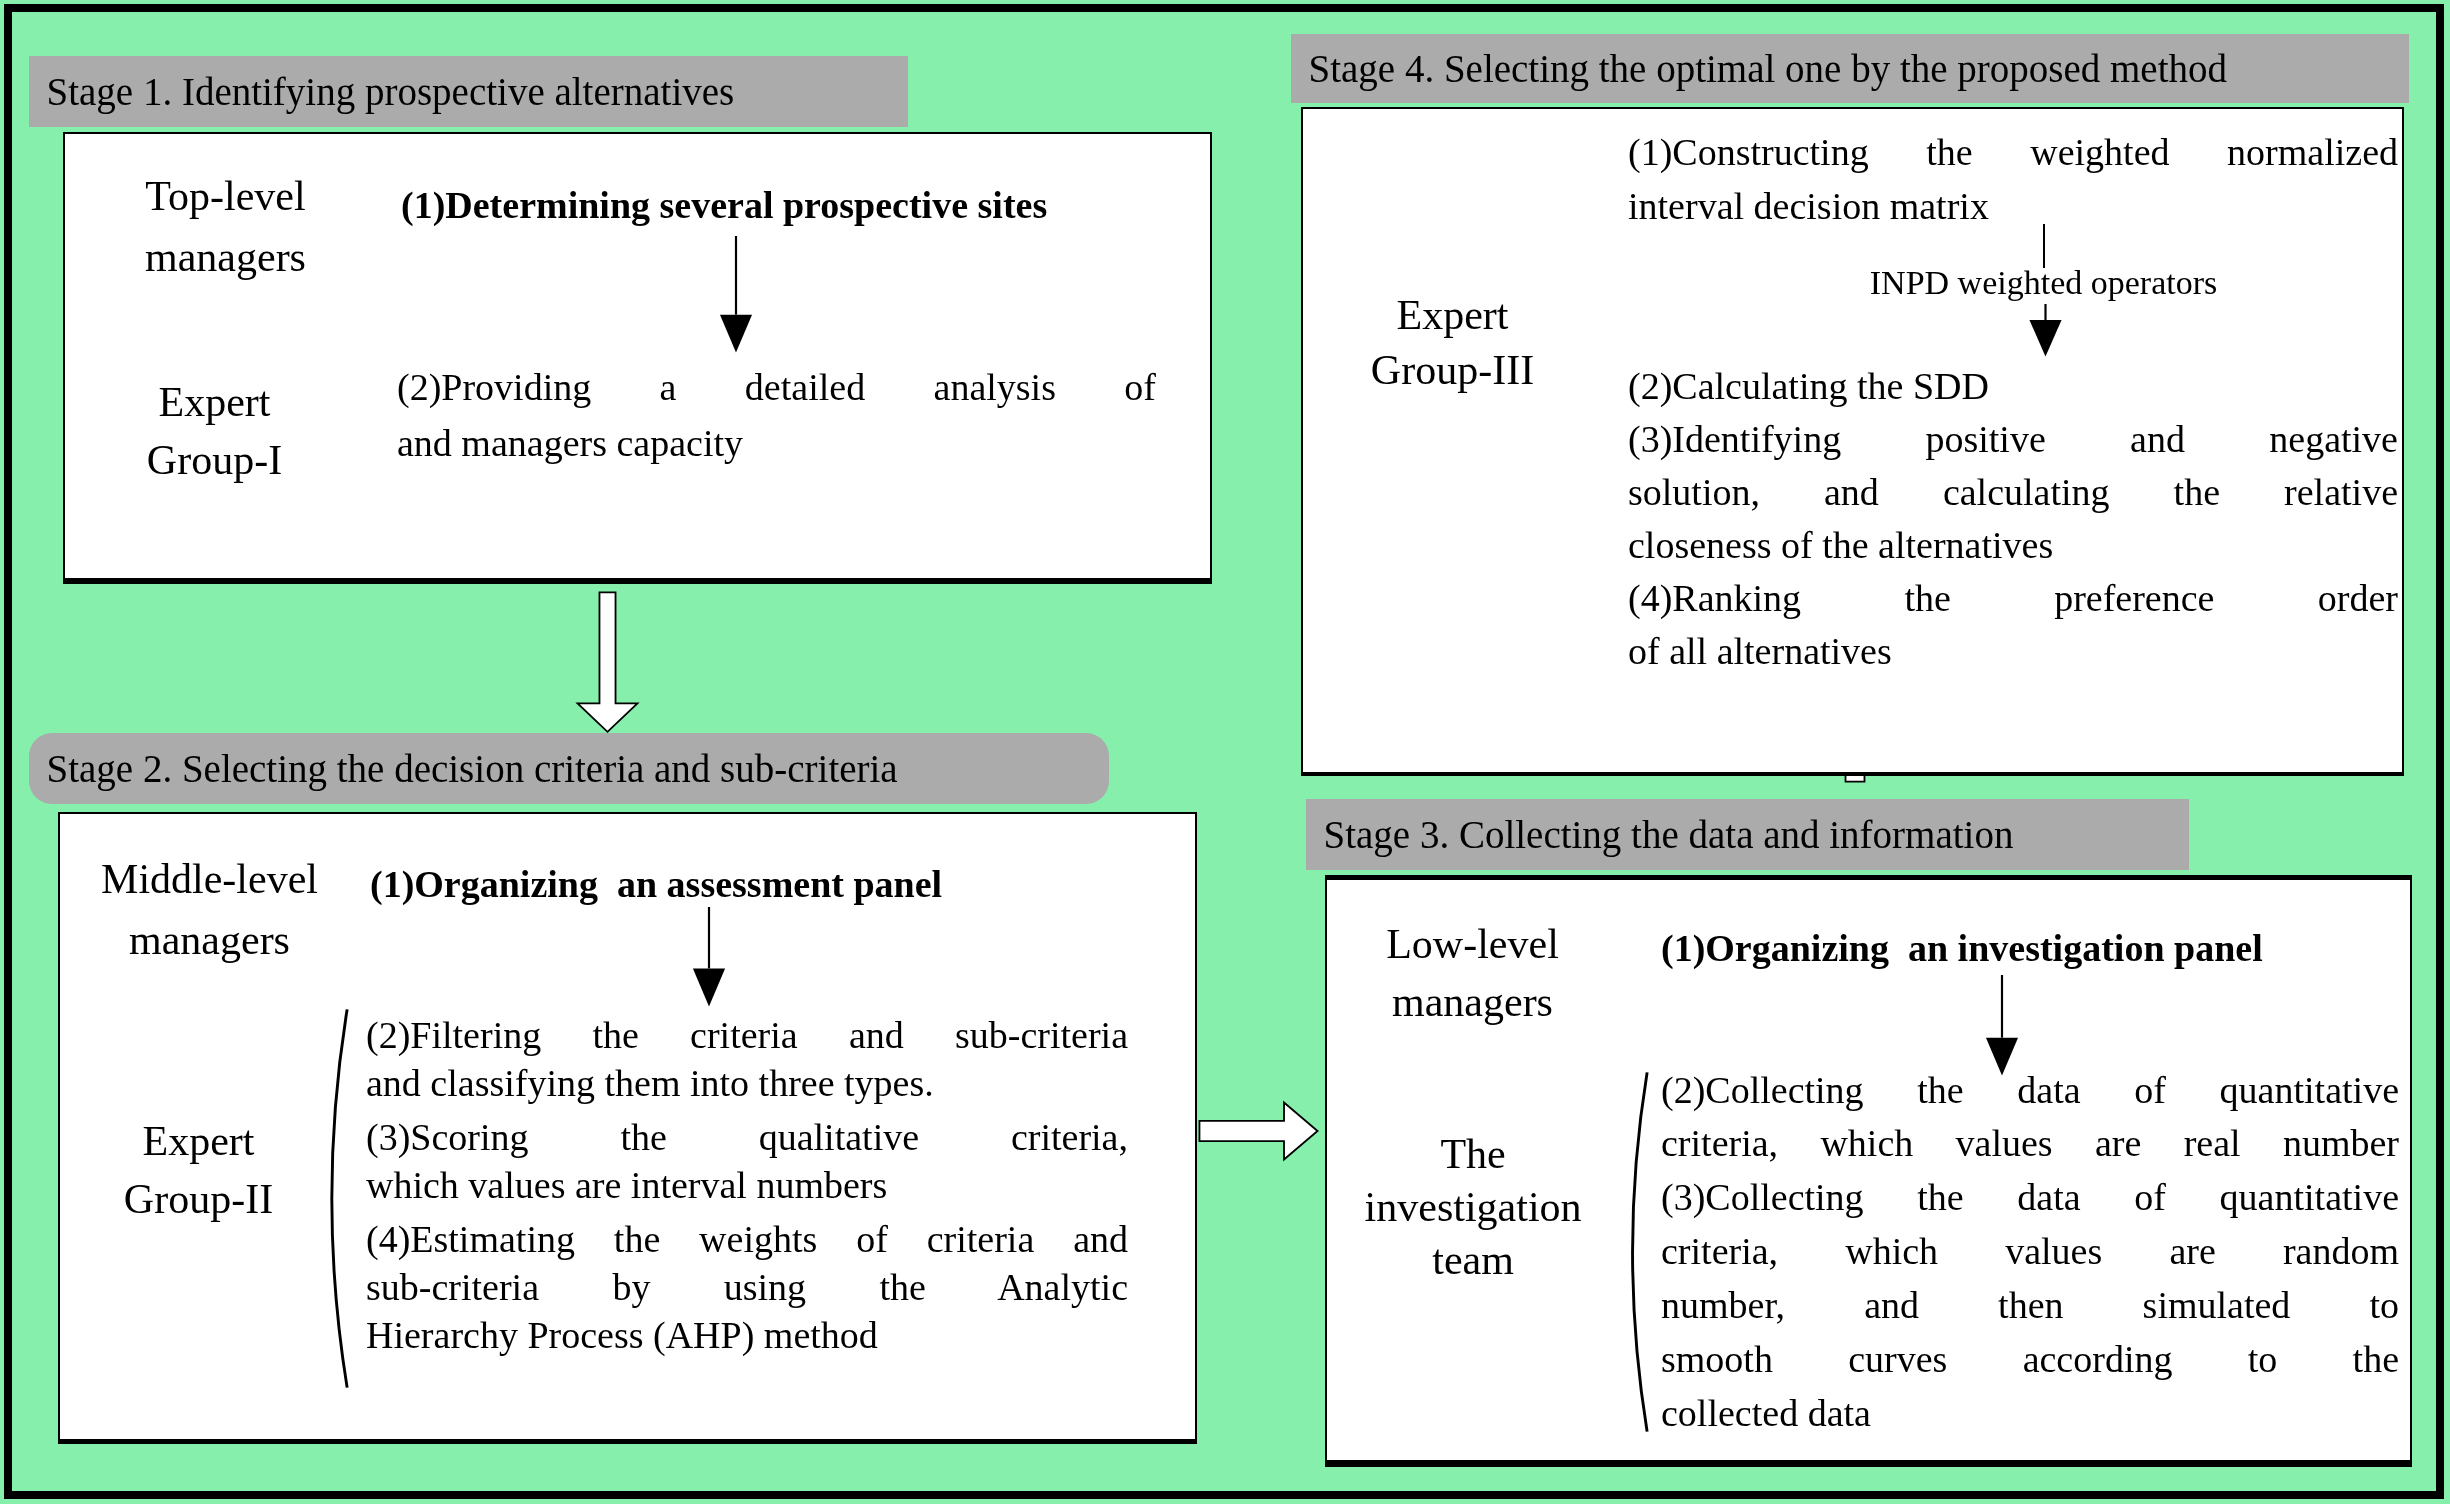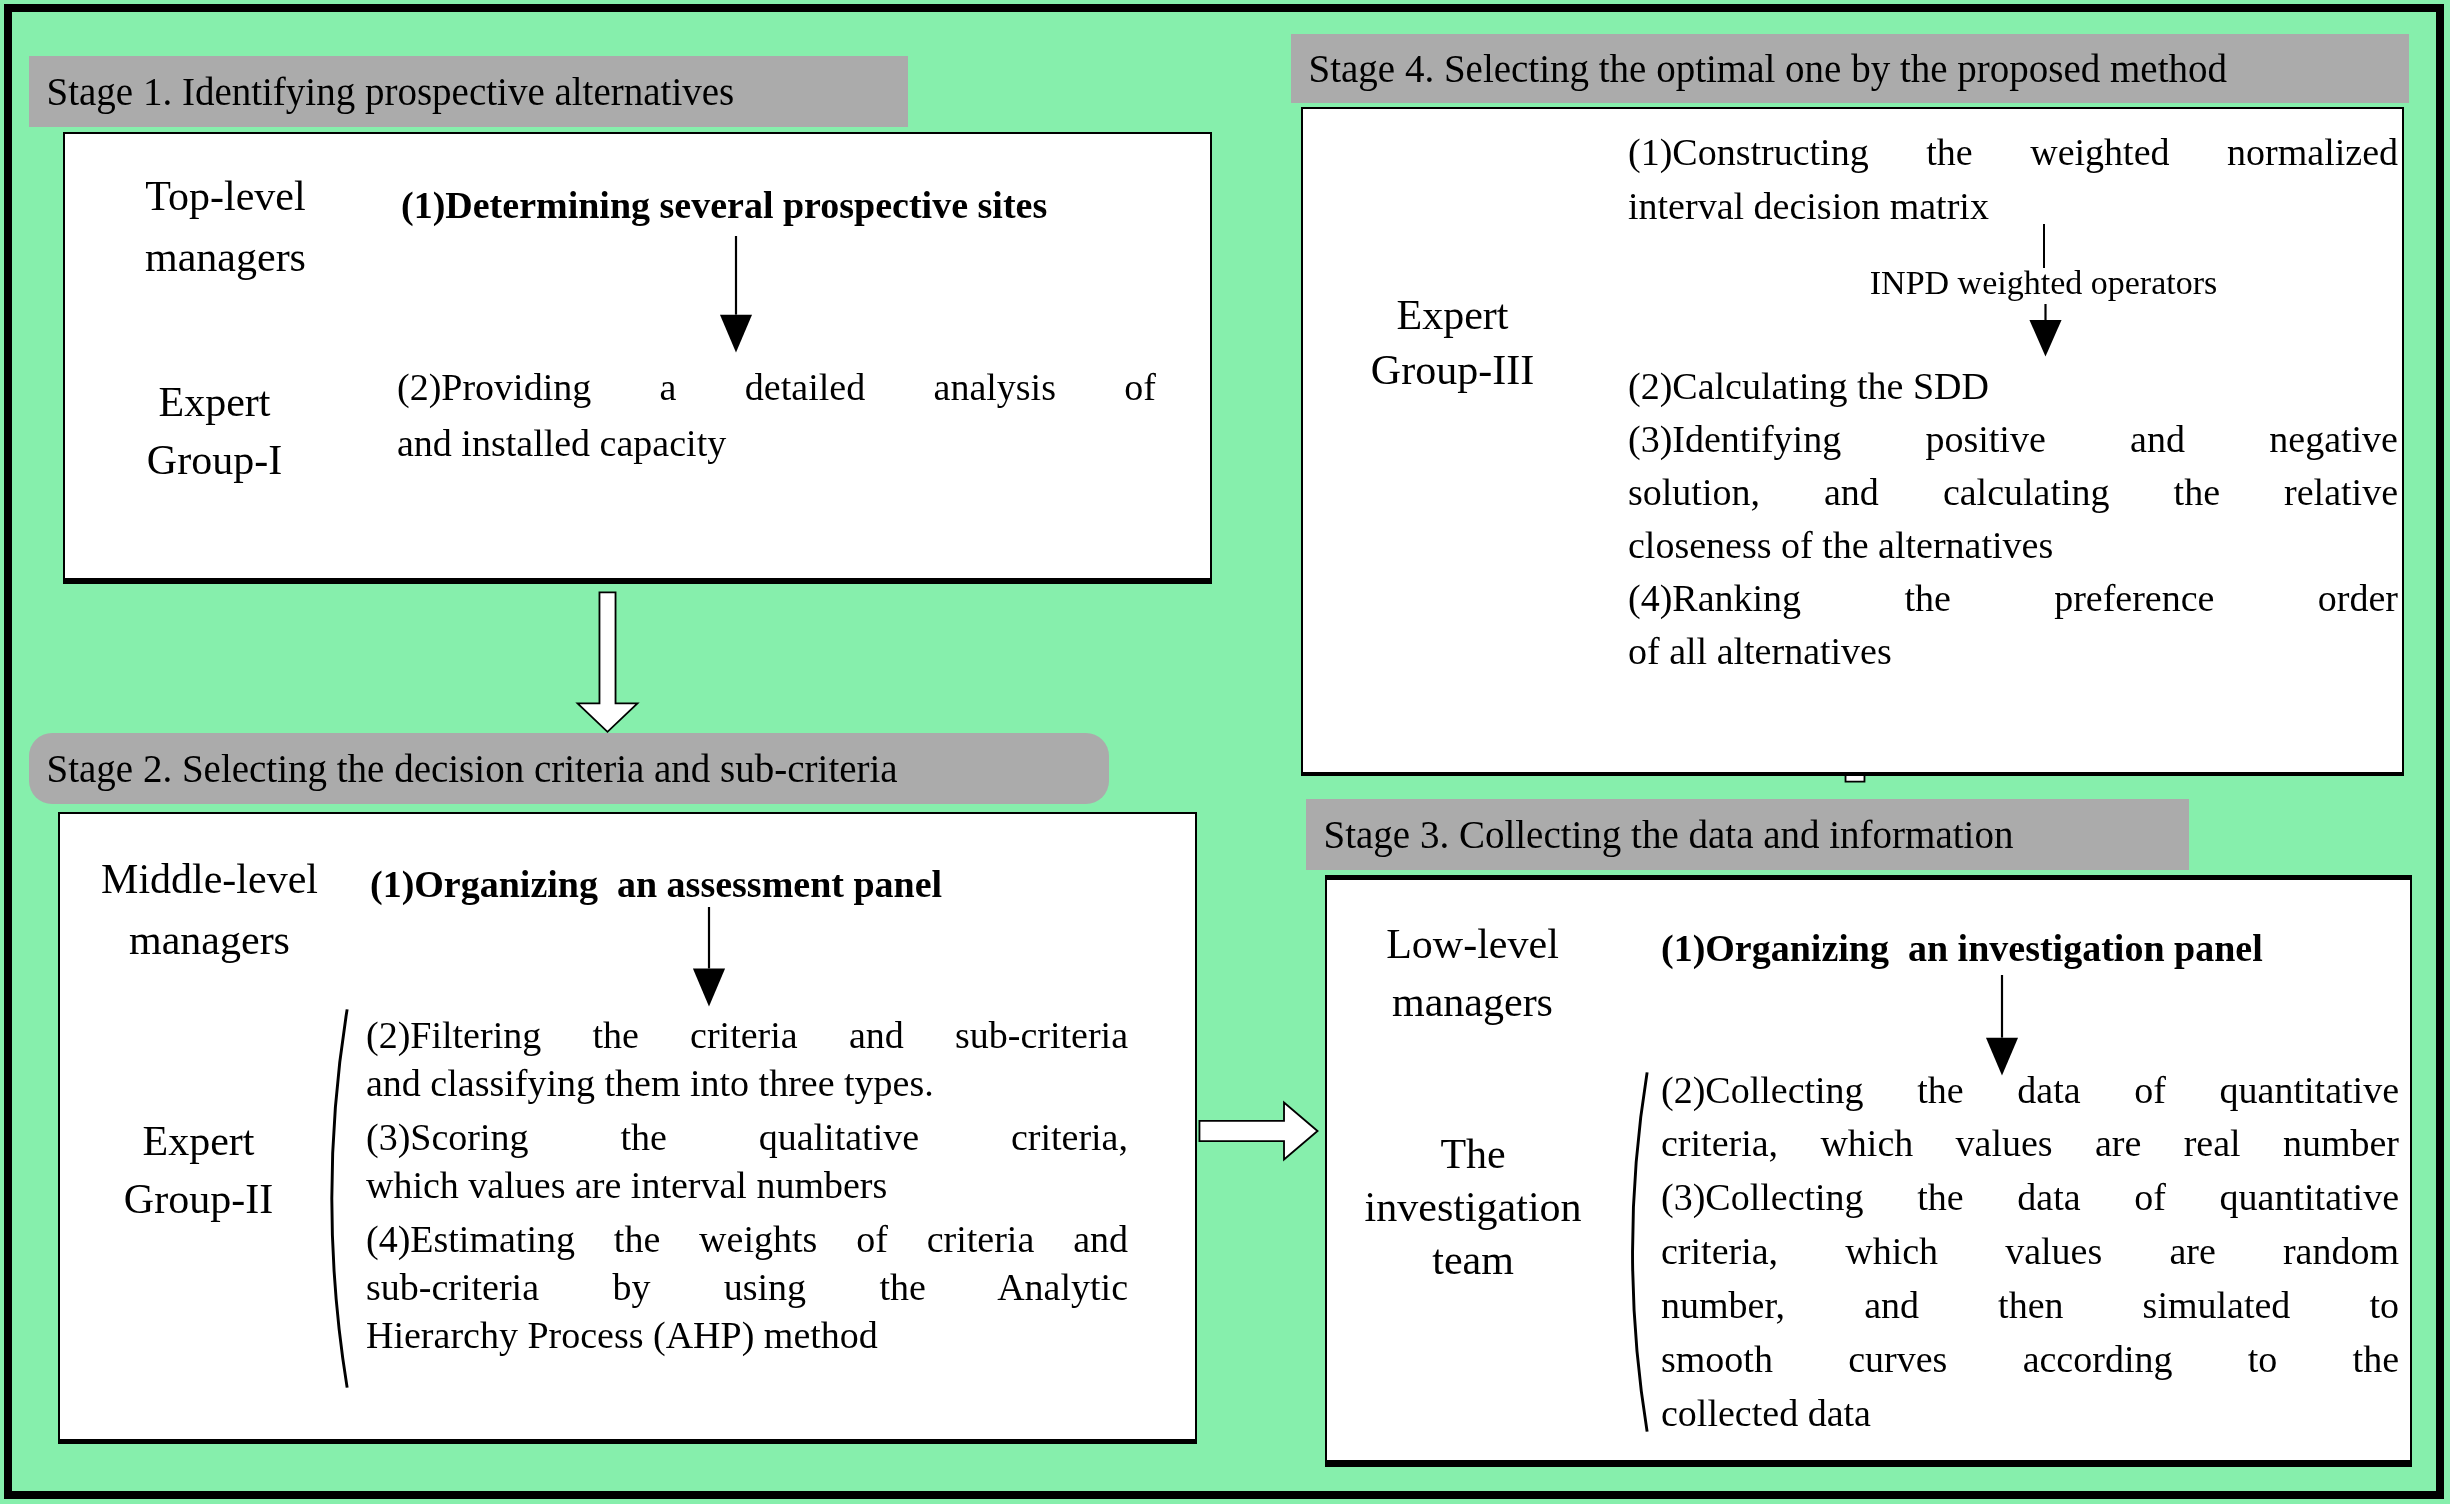--- a/index.html
+++ b/index.html
@@ -52,21 +52,21 @@
       <polygon points="8,108 52,108 30,160" fill="#000"></polygon>
     </svg>
 
     <div class="actor" style="left:40px; top:239px; width:219px;">
       <div>Expert</div>
       <div>Group-I</div>
     </div>
 
     <div class="item lh77" style="left:332px; top:225px; width:759px;">
       <div class="jl">(2)Providing a detailed analysis of</div>
-      <div>and installed capacity</div>
+      <div>and managers capacity</div>
     </div>
   </div>
 
   <svg class="abs" style="left:576px; top:591px;" width="63" height="143" viewBox="0 0 86 196">
     <path d="M32,2 L54,2 L54,154 L84,154 L43,193 L2,154 L32,154 Z" fill="#fff" stroke="#000" stroke-width="2.5"></path>
   </svg>
 
   <div class="hdr" style="left:29px; top:733px; width:1080px; height:71px;border-radius:23px;">
     <span>Stage 2. Selecting the decision criteria and sub-criteria</span>
   </div>

